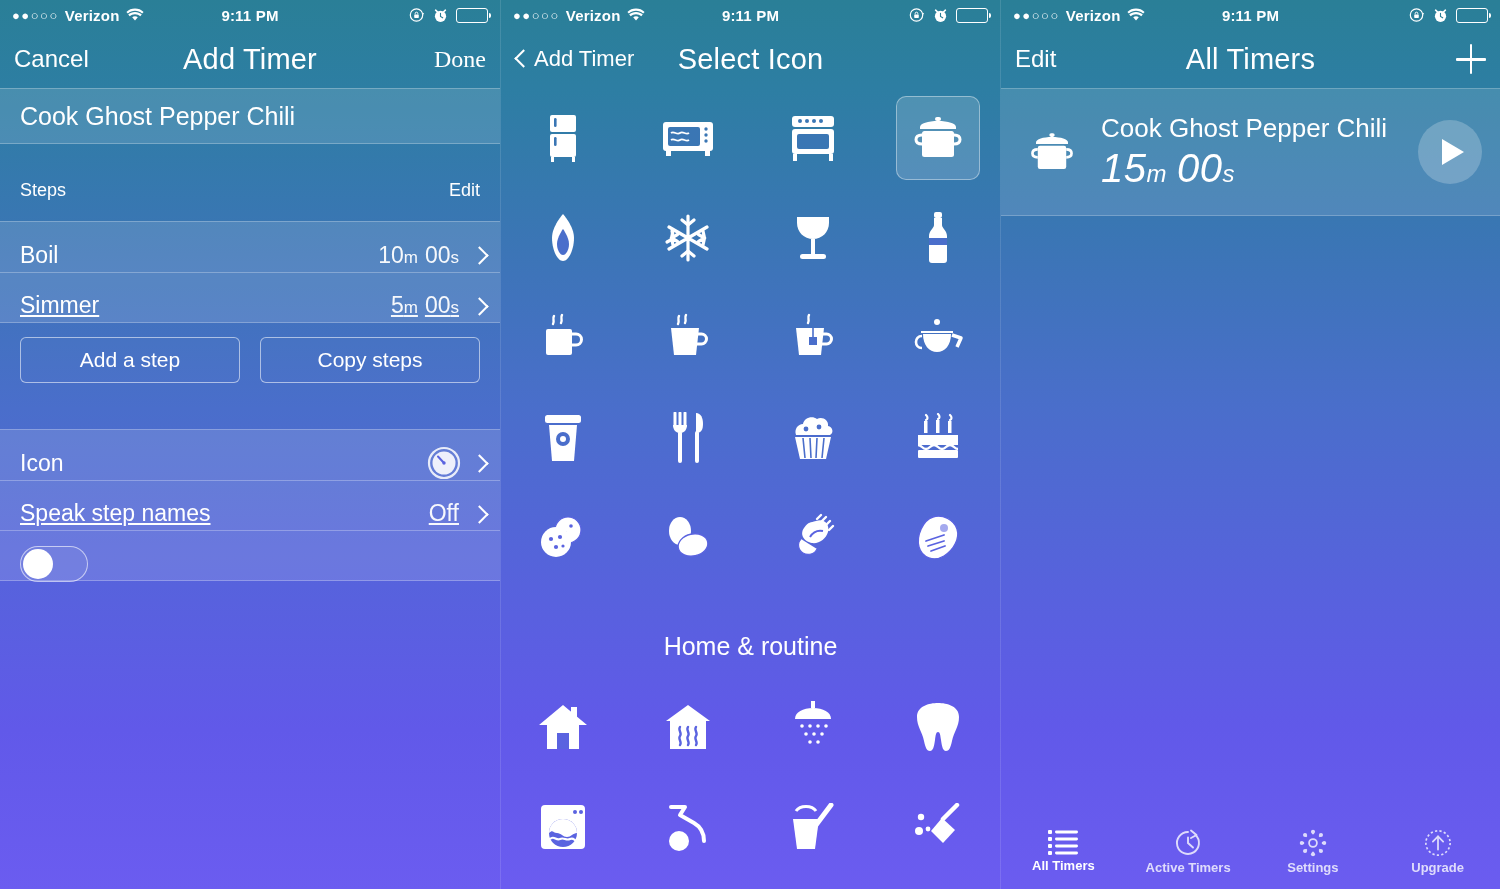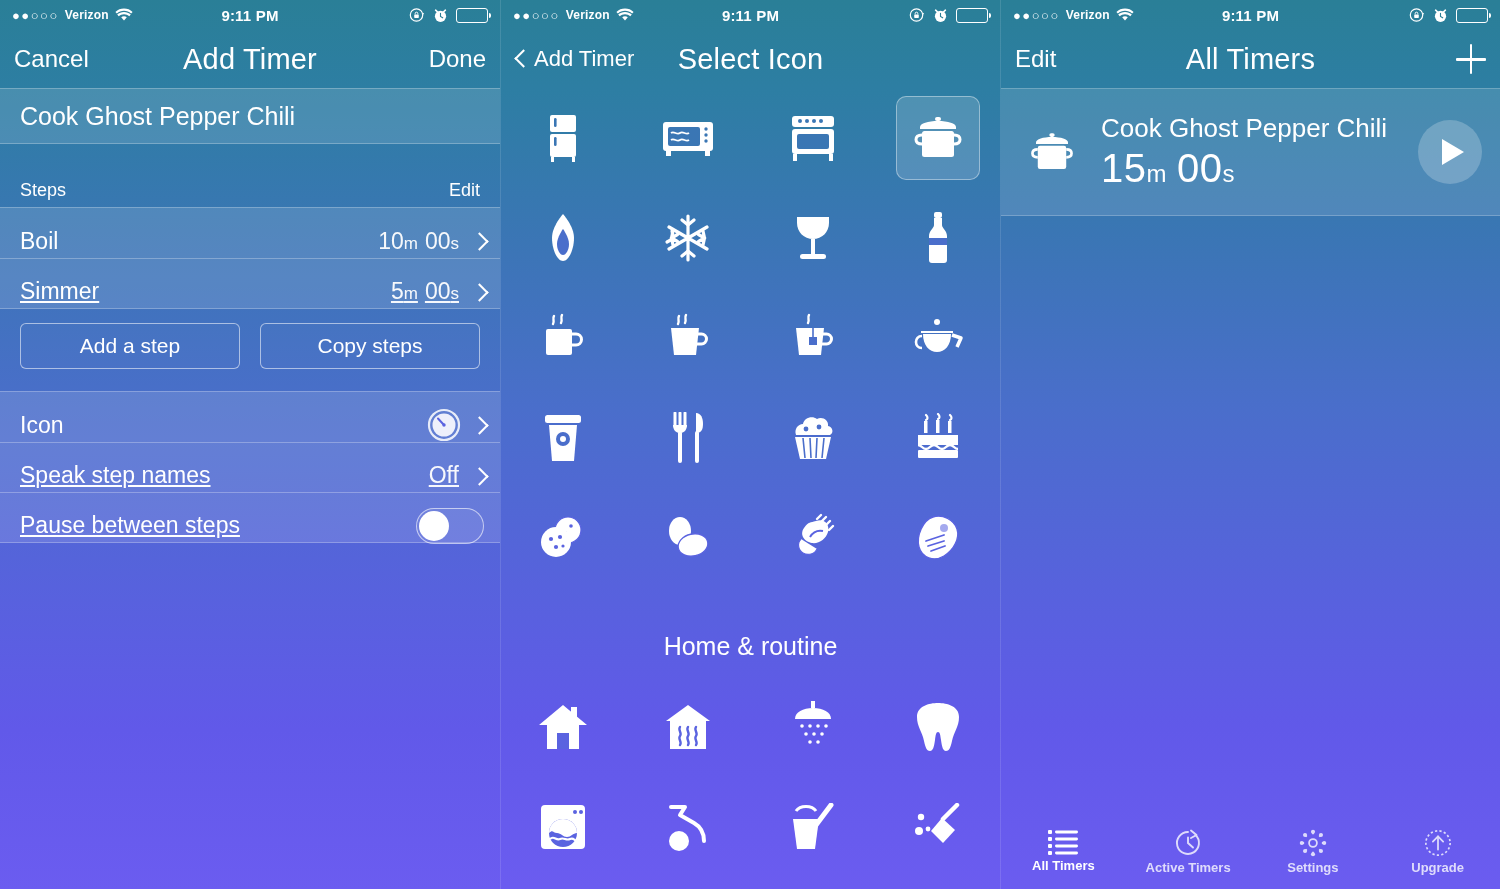--- a/index.html
+++ b/index.html
@@ -23,21 +23,21 @@
   
   .statusbar {
     height: 30px; display: flex; align-items: center;
     padding: 0 12px; font-size: 15px; font-weight: bold;
     letter-spacing: .2px;
   }
   .sb-left { display: flex; align-items: center; gap: 6px; flex: 1; }
   .sb-center { flex: 0 0 auto; }
   .sb-right { display: flex; align-items: center; gap: 8px; flex: 1; justify-content: flex-end; }
   .dots { letter-spacing: 1.5px; font-size: 13px; }
-  .carrier { font-size: 12px; }
+  .carrier { font-size: 15px; }
   .wifi-icon { display:inline-block; width: 18px; height: 14px; position: relative; }
   .wifi-icon svg { display:block; }
   .rot-icon svg, .alarm-icon svg { display:block; }
   .battery {
     width: 32px; height: 15px; border: 1.5px solid #fff; border-radius: 3px;
     position: relative; padding: 1.5px;
   }
   .battery::after {
     content:""; position:absolute; right:-4px; top: 4px;
     width: 2.5px; height: 5px; background: #fff; border-radius: 0 2px 2px 0;
@@ -48,21 +48,21 @@
   .navbar {
     height: 58px; display: flex; align-items: center; padding: 0 14px;
     position: relative;
   }
   .nav-title {
     position: absolute; left: 0; right: 0; text-align: center;
     font-size: 29px; font-weight: 300; letter-spacing: .2px;
     pointer-events: none;
   }
   .nav-btn { font-size: 24px; font-weight: 400; position: relative; z-index: 2; cursor: pointer; }
-  .nav-btn.right { margin-left: auto; }
+  .nav-btn.right { margin-left: auto; font-family: Liberation Serif, serif; }
   .nav-back { display: flex; align-items: center; gap: 7px; font-size: 22px; position: relative; z-index: 2; cursor:pointer;}
   .chev-left {
     width: 12px; height: 20px; position: relative; display:inline-block;
   }
   .chev-left::before {
     content:""; position:absolute; left: 2px; top: 3px;
     width: 11px; height: 11px; border-left: 2.4px solid #fff; border-bottom: 2.4px solid #fff;
     transform: rotate(45deg);
   }
   .plus-icon { width: 30px; height: 30px; position: relative; margin-left:auto; cursor:pointer; z-index:2;}
@@ -76,21 +76,21 @@
   .title-field {
     height: 56px; display: flex; align-items: center; padding: 0 20px;
     background: rgba(255,255,255,0.13);
     border-top: 1px solid rgba(255,255,255,0.25);
     border-bottom: 1px solid rgba(255,255,255,0.25);
     font-size: 25px; font-weight: 300;
   }
   .section-gap { height: 36px; }
   .group-header {
     display:flex; align-items:center; justify-content: space-between;
-    padding: 0 20px 6px 20px; font-size: 18px; font-weight: 300;
+    padding: 0 20px 20px 20px; font-size: 18px; font-weight: 300;
   }
   .group-header .edit-link { cursor: pointer; }
   .rows {
     background: rgba(255,255,255,0.13);
     border-top: 1px solid rgba(255,255,255,0.25);
     border-bottom: 1px solid rgba(255,255,255,0.25);
   }
   .row {
     height: 50px; display:flex; align-items:center;
     padding: 16px 16px 0 20px; font-size: 23px; font-weight: 300; cursor: pointer;
@@ -106,21 +106,21 @@
     width: 11px; height: 11px; border-right: 2.4px solid #fff; border-top: 2.4px solid #fff;
     transform: rotate(45deg);
   }
   .btn-row { display:flex; gap: 20px; padding: 14px 20px 18px 20px; }
   .pill-btn {
     flex: 1; height: 46px; border: 1px solid rgba(255,255,255,0.55);
     border-radius: 6px; display:flex; align-items:center; justify-content:center;
     font-size: 21px; font-weight: 400; cursor: pointer;
     background: rgba(255,255,255,0.02);
   }
-  .settings-block { margin-top: 4px; }
+  .settings-block { margin-top: 28px; }
   .timer-glyph-small { width: 34px; height: 34px; margin-right: 12px; }
   .toggle {
     width: 68px; height: 36px; border-radius: 18px;
     border: 1px solid rgba(255,255,255,0.6);
     background: rgba(255,255,255,0.06);
     position: relative; cursor: pointer; flex: 0 0 auto;
   }
   .toggle .knob {
     position:absolute; left: 2px; top: 2px; width: 30px; height: 30px;
     border-radius: 50%; background: #fff;
@@ -150,21 +150,21 @@
   .timer-card {
     height: 128px; display:flex; align-items:center; padding: 0 18px 0 24px;
     background: rgba(255,255,255,0.12);
     border-top: 1px solid rgba(255,255,255,0.22);
     border-bottom: 1px solid rgba(255,255,255,0.22);
     cursor: pointer;
   }
   .timer-card .card-icon { width: 54px; flex: 0 0 auto; display:flex; justify-content:center;}
   .timer-card .card-text { flex: 1; padding-left: 22px; }
   .timer-card .card-name { font-size: 26px; font-weight: 300; margin-bottom: 2px; }
-  .timer-card .card-time { font-size: 40px; font-weight: 300; letter-spacing: .5px; }
+  .timer-card .card-time { font-size: 40px; font-weight: 300; letter-spacing: .5px; font-style: italic; }
   .timer-card .card-time .unit { font-size: 24px; }
   .timer-card .card-time .gap { display:inline-block; width: 10px; }
   .play-btn {
     width: 64px; height: 64px; border-radius: 50%;
     background: rgba(255,255,255,0.22);
     display:flex; align-items:center; justify-content:center; flex:0 0 auto;
     cursor: pointer;
   }
   .play-btn .tri {
     width:0; height:0; margin-left: 5px;
@@ -271,21 +271,20 @@
           </svg>
         </span>
         <span class="chev-right"></span>
       </div>
       <div class="row">
         <span class="label">Speak step names</span>
         <span class="value">Off</span>
         <span class="chev-right"></span>
       </div>
       <div class="row">
-        <span class="label">Pause between steps</span>
         <span class="toggle">
             <span class="knob"></span>
           </span>
       </div>
     </div>
 
   </div>
 
   <div class="panel">
 

